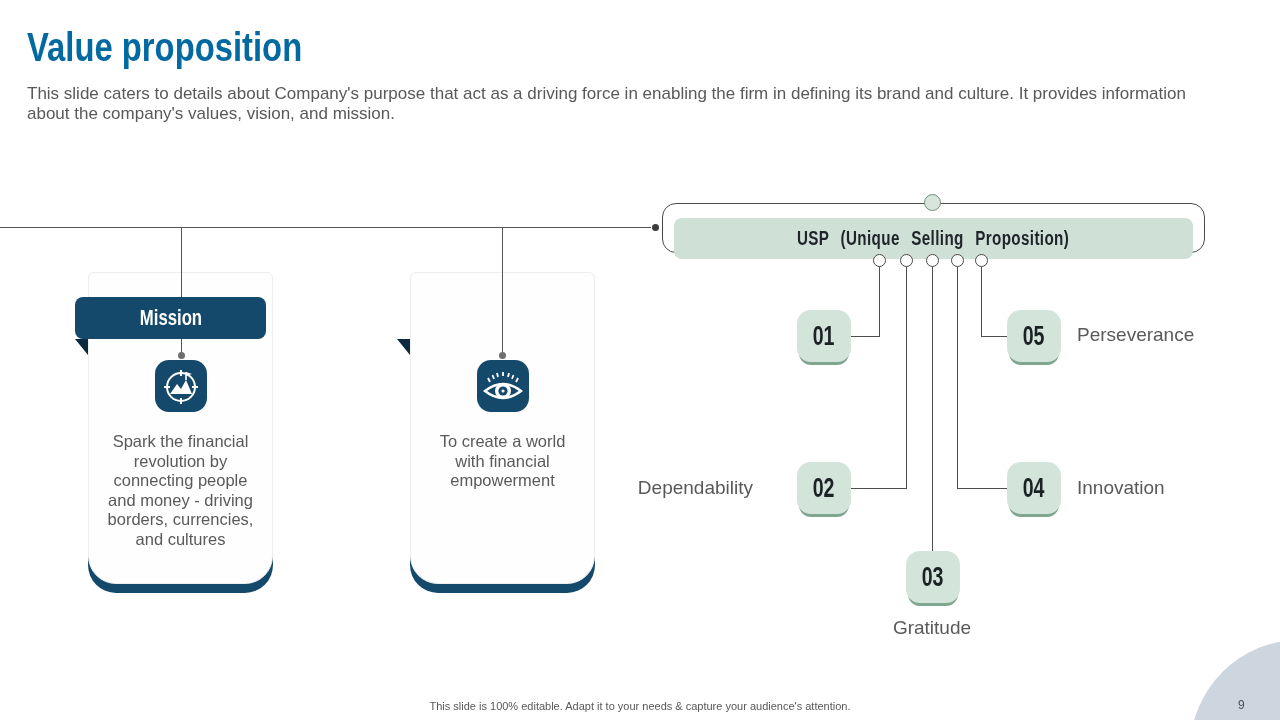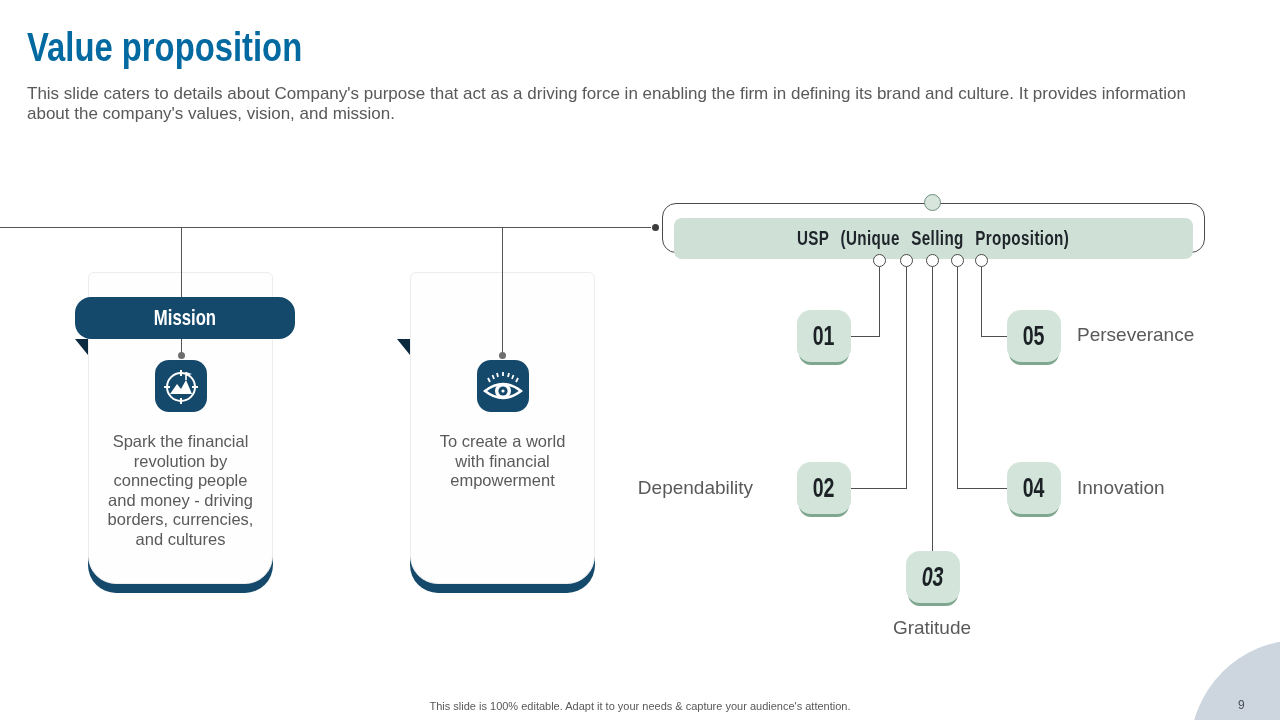--- a/index.html
+++ b/index.html
@@ -25,22 +25,22 @@
          background:#3d3d3d; z-index:5; }
   .dot.gray { background:#6e6e6e; }
 
   
   .vcard { position:absolute; top:272px; width:198px; height:340px; }
   .vcard .swoosh { position:absolute; left:13px; top:9px; width:185px; height:312px;
                    background:#14496B; border-radius:6px 6px 28px 28px; z-index:1; }
   .vcard .body { position:absolute; left:13px; top:0; width:185px; height:312px;
                  background:#fefefe; border:1px solid #ededed;
                  border-radius:6px 6px 28px 28px; z-index:2; }
-  .vcard .ribbon { position:absolute; left:0; top:25px; width:220px; height:42px;
-                   background:#14496B; border-radius:16px; z-index:4;
+  .vcard .ribbon { position:absolute; left:0; top:25px; width:191px; height:42px;
+                   background:#14496B; border-radius:8px; z-index:4;
                    display:flex; align-items:center; justify-content:center;
                    color:#ffffff; font-size:22px; font-weight:bold; }
   .vcard .fold { position:absolute; left:0; top:67px; width:0; height:0; z-index:3;
                  border-top:16px solid #0B2A40; border-left:13px solid transparent; }
   .vcard .iconbox { position:absolute; left:80px; top:88px; width:52px; height:52px;
                     background:#14496B; border-radius:14px; z-index:4;
                     display:flex; align-items:center; justify-content:center; }
   .vcard .ctext { position:absolute; left:18px; top:160px; width:175px; z-index:3;
                   font-size:16.5px; line-height:19.5px; color:#5a5a5a;
                   text-align:center; white-space:pre-line; }
@@ -160,21 +160,21 @@
   <div class="cl" style="left:957px; top:488px; width:50px; height:1px;"></div>
   <div class="cl" style="left:981px; top:267px; width:1px; height:69px;"></div>
   <div class="cl" style="left:981px; top:336px; width:26px; height:1px;"></div>
 
   <div class="numbox" style="left:797px; top:310px;">
       <span class="cond">01</span>
     </div>
   <div class="numbox" style="left:797px; top:462px;">
       <span class="cond">02</span>
     </div>
-  <div class="numbox" style="left:906px; top:551px;font-style:italic;">
+  <div class="numbox" style="left:906px; top:551px;">
       <span class="cond">03</span>
     </div>
   <div class="numbox" style="left:1007px; top:462px;">
       <span class="cond">04</span>
     </div>
   <div class="numbox" style="left:1007px; top:310px;">
       <span class="cond">05</span>
     </div>
 
   <div class="usp-label" style="left:568px; top:477px; width:185px; text-align:right;">Dependability</div>

